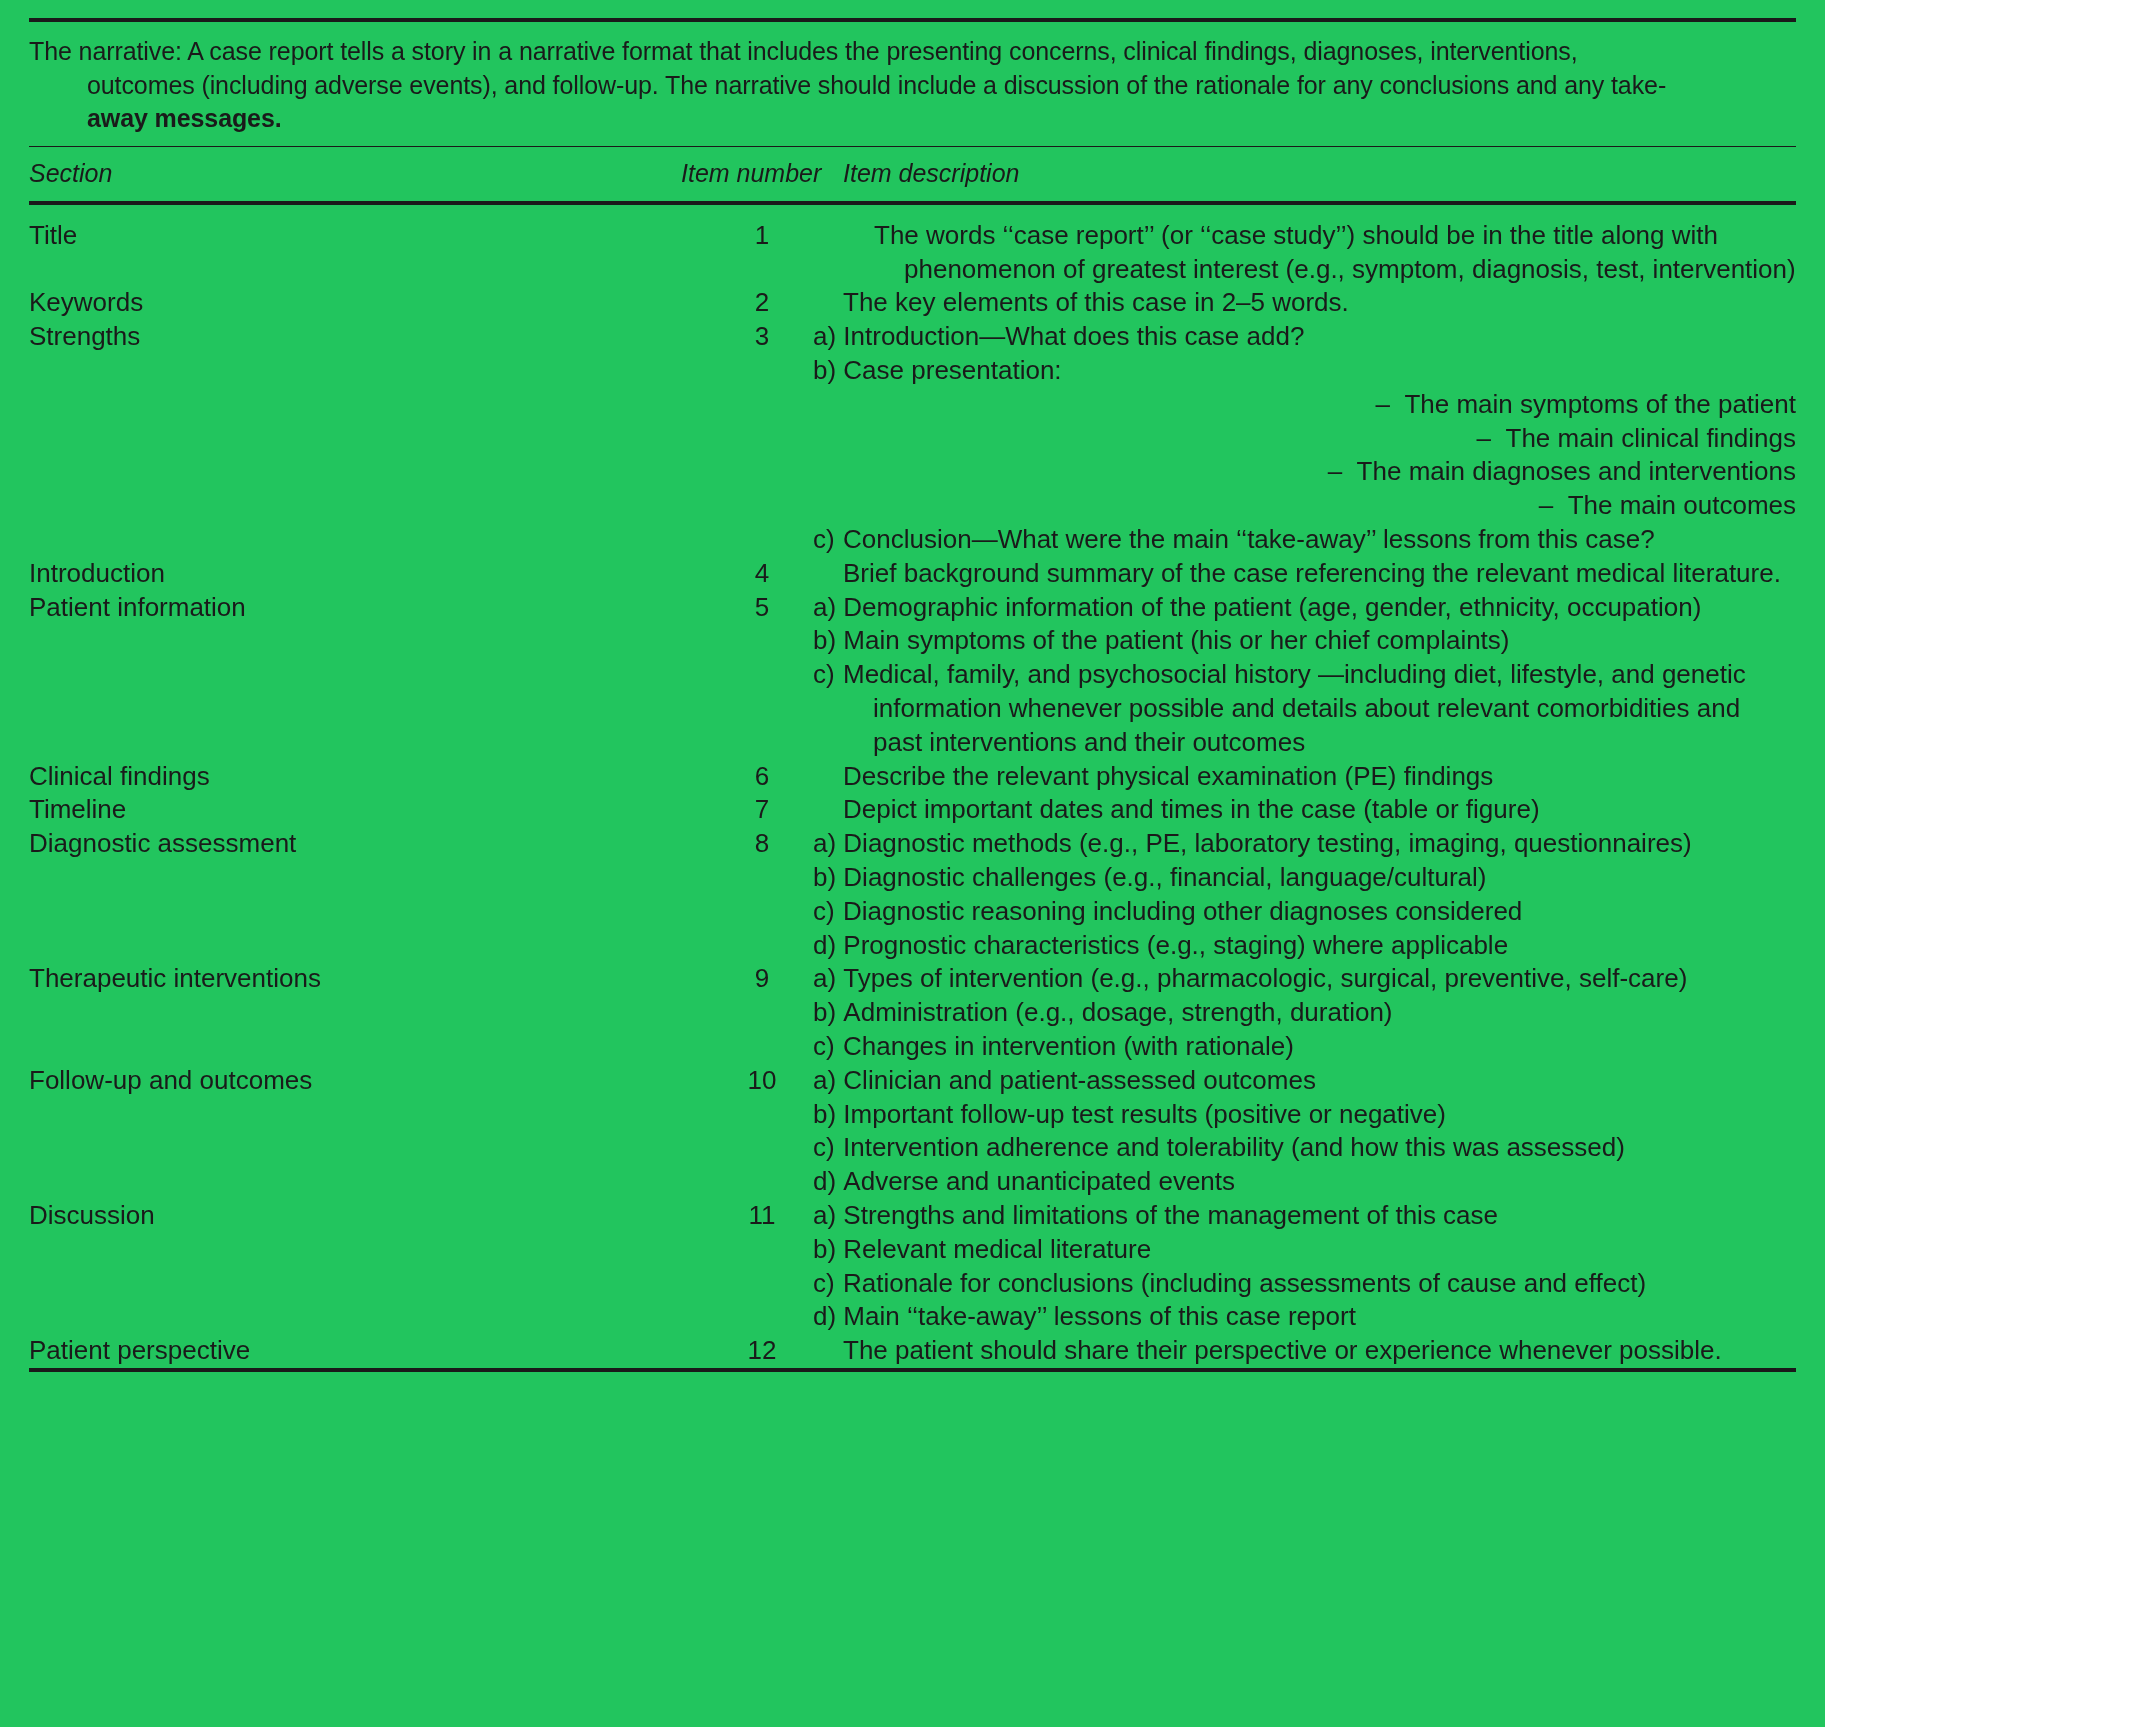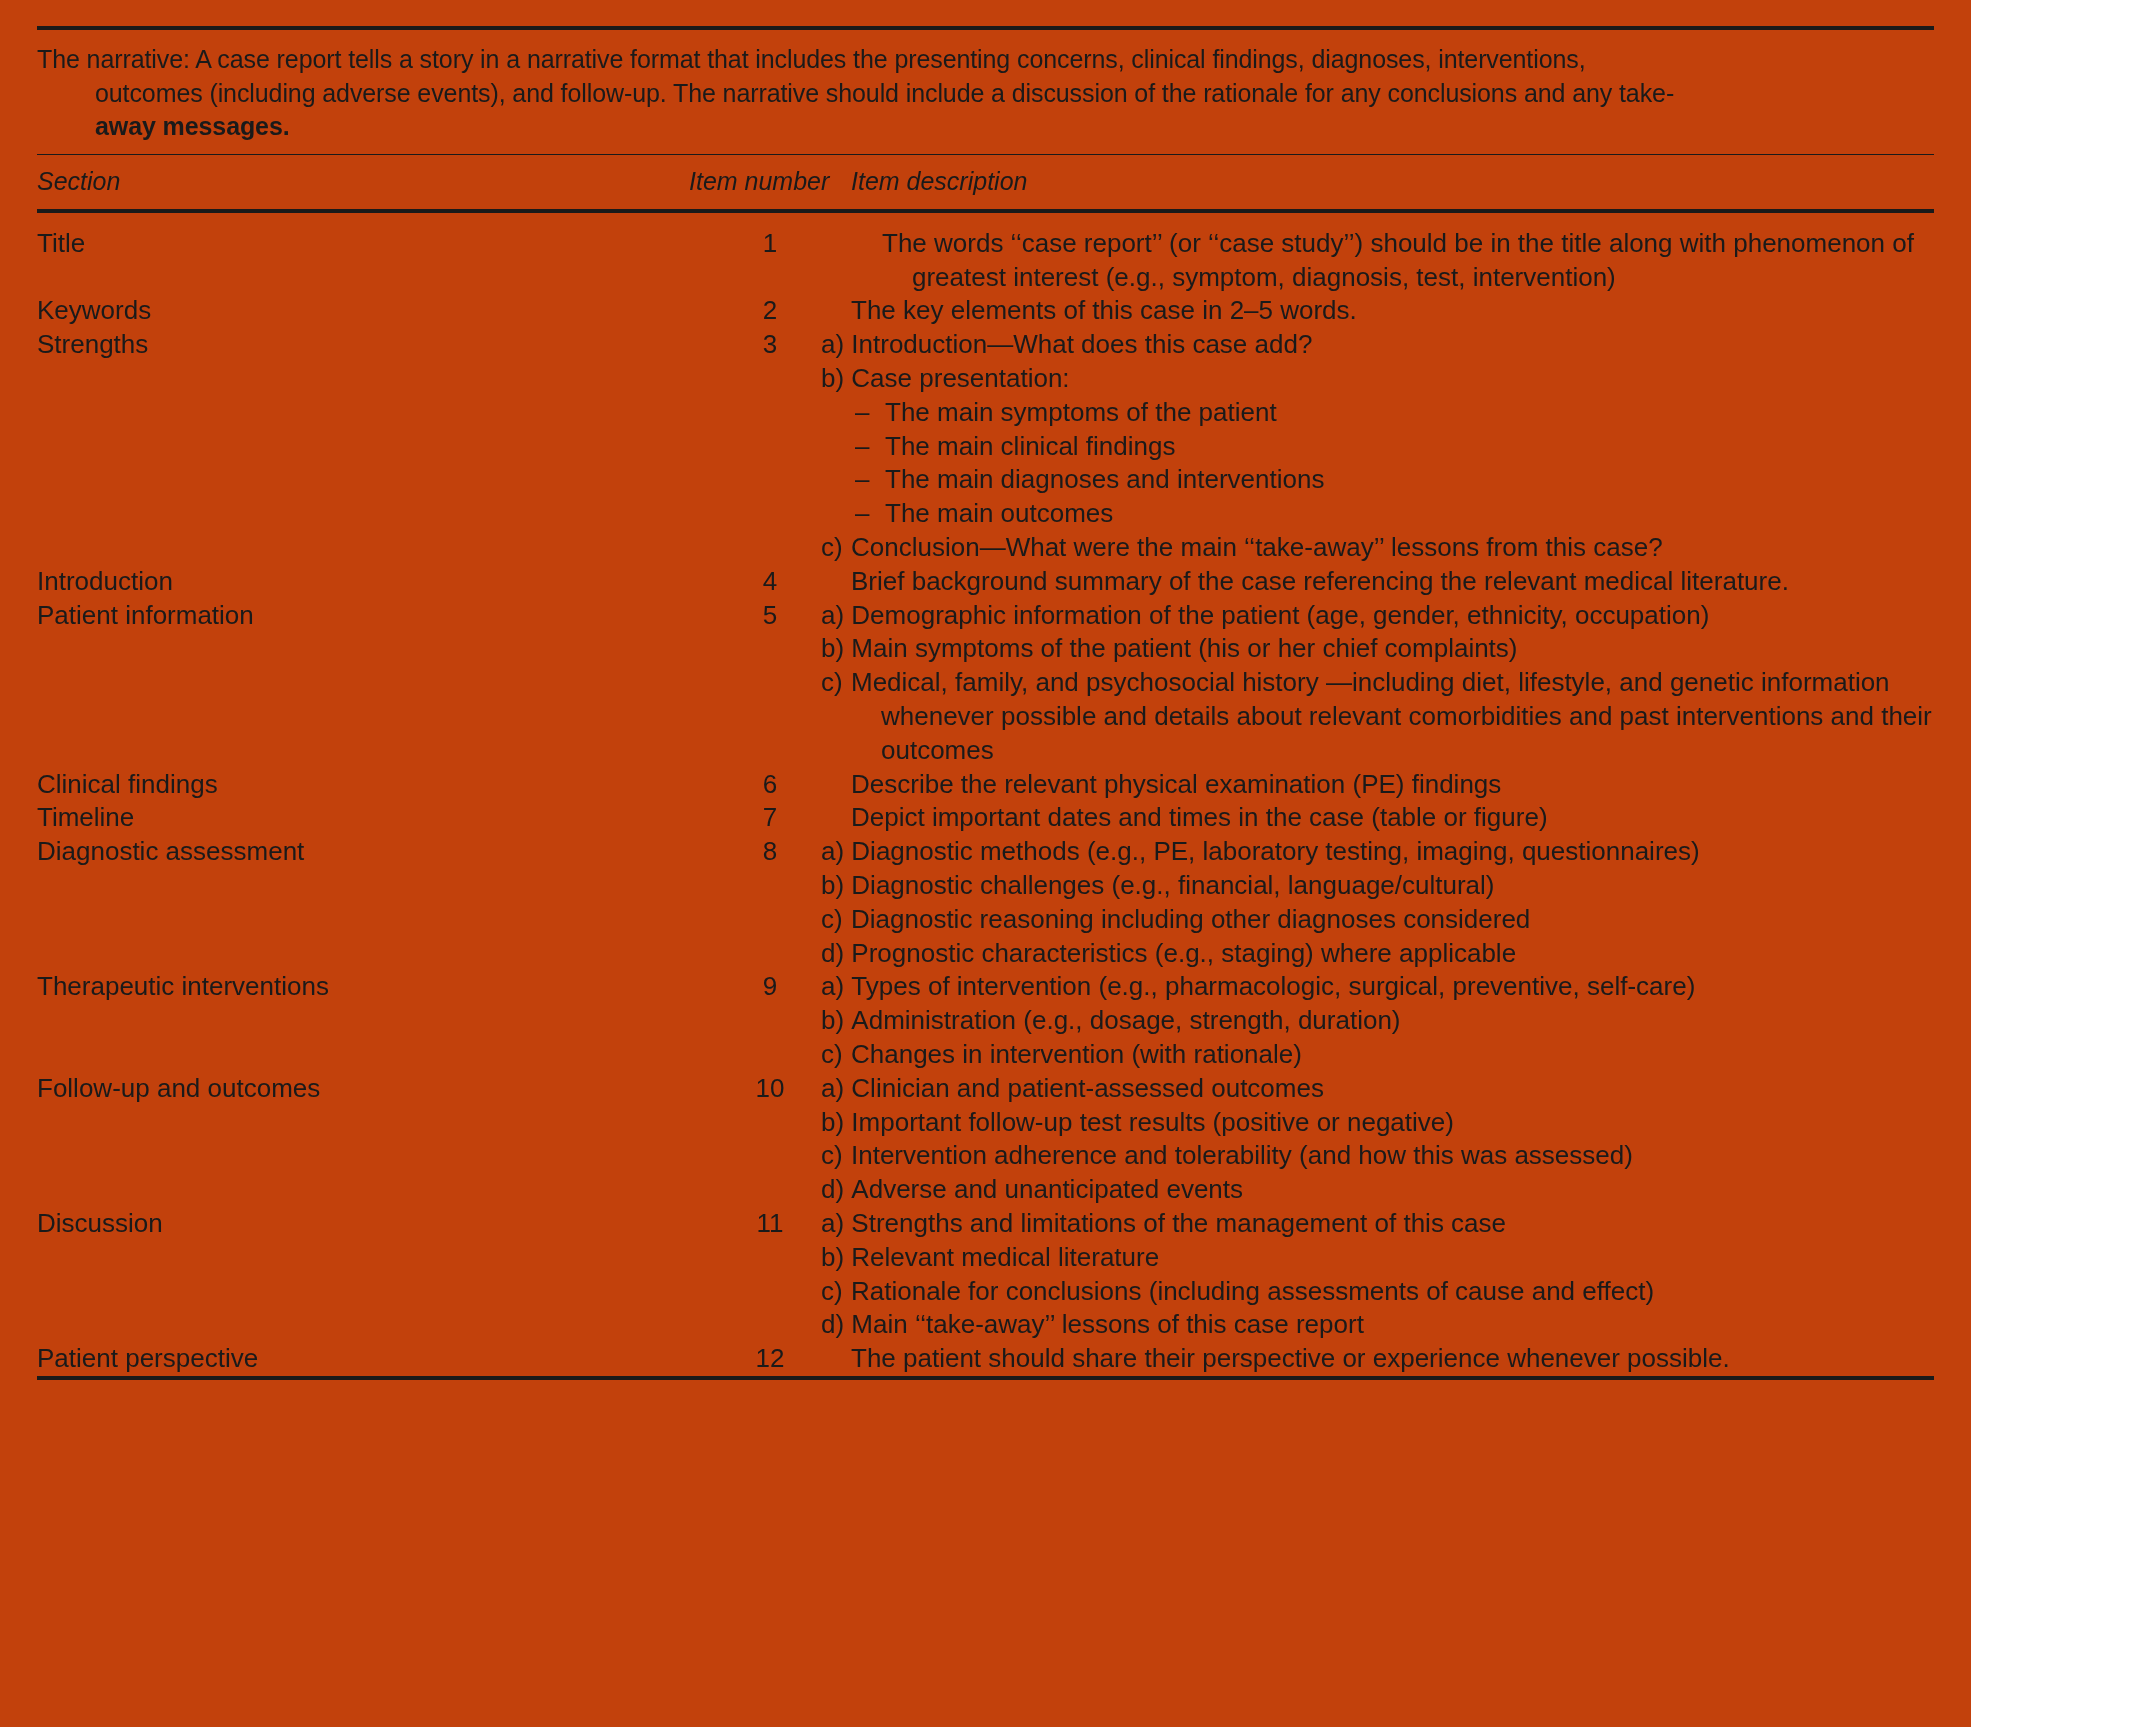--- a/index.html
+++ b/index.html
@@ -5,25 +5,25 @@
   html, body {
     margin: 0;
     padding: 0;
     background: #ffffff;
   }
   body {
     font-family: "Liberation Sans", "DejaVu Sans", sans-serif;
     color: #1a1a1a;
   }
   #page {
-    width: 1971px;
+    width: 1825px;
     height: 1728px;
-    background: #c2410c;
+    background: #22c55e;
     box-sizing: border-box;
-    padding: 8px;
+    padding: 0;
     position: relative;
     overflow: hidden;
   }
   .inner {
     margin: 0 29px 0 29px;
     padding-top: 18.3px;
   }
   
   .rule-top {
     border-top: 4.8px solid #1a1a1a;
@@ -121,20 +121,21 @@
   .sub {
     display: block;
     padding-left: 30px;
     text-indent: -30px;
   }
   
   .dash {
     display: block;
     padding-left: 64px;
     text-indent: -30px;
+    text-align: right;
   }
   .lbl { display: inline-block; }
 </style>
 </head>
 <body>
 
 <div id="page">
   <div class="inner">
 
     <div class="rule-top"></div>

